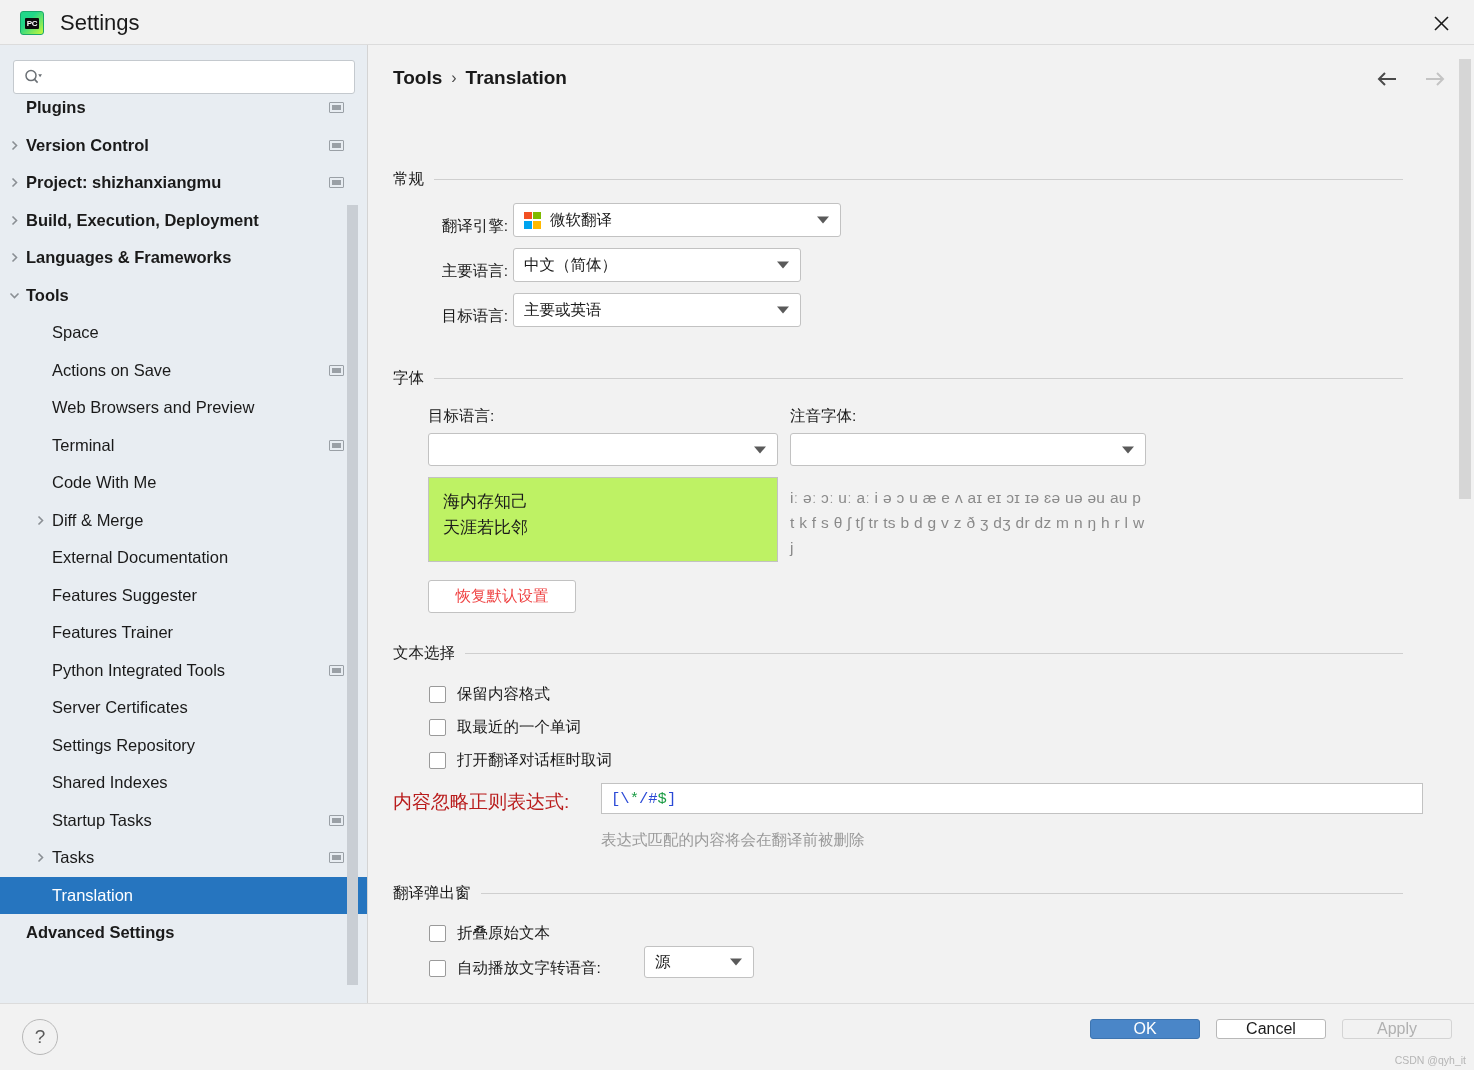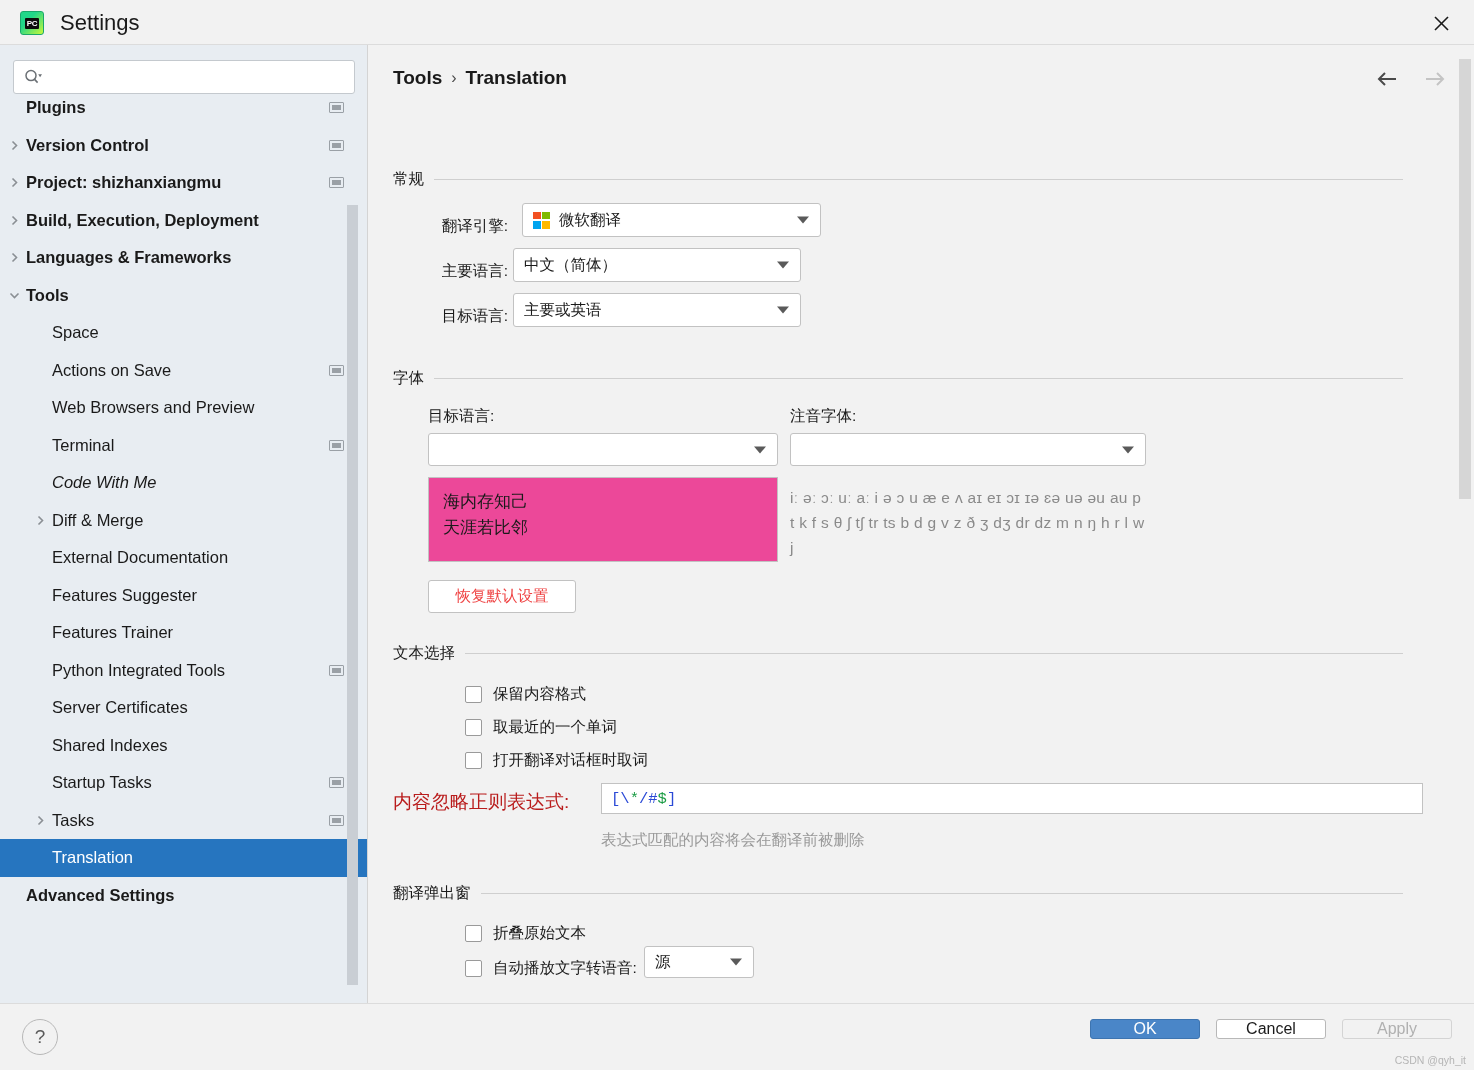--- a/index.html
+++ b/index.html
@@ -124,37 +124,37 @@
     border-right: 6.5px solid transparent; border-top: 7px solid #5a5a5a;
   }
   .ms-logo {
     width: 17px; height: 17px; display: grid;
     grid-template-columns: 1fr 1fr; grid-template-rows: 1fr 1fr; gap: 1.5px;
     margin-right: 9px; flex-shrink: 0;
   }
   .ms-logo i { display: block; }
 
   .preview-box {
-    position: absolute; background: #ec4899; border: 1px solid #c2c2c2;
+    position: absolute; background: #bef264; border: 1px solid #c2c2c2;
     padding: 11px 14px; overflow: hidden;
   }
   .preview-line { font-size: 17px; color: #1a1a1a; line-height: 1.55; }
 
   .phonetic {
     position: absolute; font-size: 15.5px; color: #8a8a8a;
     line-height: 1.62; width: 360px; letter-spacing: 0.3px;
   }
 
   .btn-default {
     position: absolute; background: #ffffff; border: 1px solid #c2c2c2;
     border-radius: 3px; display: flex; align-items: center; justify-content: center;
     font-size: 15.5px; color: #ef4444; cursor: pointer;
   }
 
-  .cb-row { position: absolute; display: flex; align-items: center; gap: 11px; margin-left: 36px; }
+  .cb-row { position: absolute; display: flex; align-items: center; gap: 11px; }
   .cb {
     width: 17px; height: 17px; border: 1px solid #9a9a9a;
     background: #ffffff; border-radius: 2px; cursor: pointer; flex-shrink: 0;
   }
   .cb-label { font-size: 15.5px; color: #1a1a1a; white-space: nowrap; }
 
   .regex-input {
     position: absolute; background: #ffffff; border: 1px solid #c2c2c2;
     display: flex; align-items: center; padding-left: 9px;
     font-family: "Liberation Mono", "DejaVu Sans Mono", monospace;
@@ -279,21 +279,21 @@
           <span class="badge"></span>
         </div>
         <div class="tree-row">
           <span class="tree-label" style="margin-left: 52px;">Web Browsers and Preview</span>
         </div>
         <div class="tree-row">
           <span class="tree-label" style="margin-left: 52px;">Terminal</span>
           <span class="badge"></span>
         </div>
         <div class="tree-row">
-          <span class="tree-label" style="margin-left: 52px; font-style: italic;">Code With Me</span>
+          <span class="tree-label" style="margin-left: 52px;">Code With Me</span>
         </div>
         <div class="tree-row">
           <span class="chev" style="left: 32px;">
             <svg width="13" height="13" viewBox="0 0 13 13">
               <polyline points="4.5,2.5 8.5,6.5 4.5,10.5" fill="none" stroke="#8a8f94" stroke-width="1.6"></polyline>
             </svg>
           </span>
           <span class="tree-label" style="margin-left: 52px;">Diff &amp; Merge</span>
         </div>
         <div class="tree-row">
@@ -304,20 +304,23 @@
         </div>
         <div class="tree-row">
           <span class="tree-label" style="margin-left: 52px;">Features Trainer</span>
         </div>
         <div class="tree-row">
           <span class="tree-label" style="margin-left: 52px;">Python Integrated Tools</span>
           <span class="badge"></span>
         </div>
         <div class="tree-row">
           <span class="tree-label" style="margin-left: 52px;">Server Certificates</span>
+        </div>
+        <div class="tree-row">
+          <span class="tree-label" style="margin-left: 52px;">Settings Repository</span>
         </div>
         <div class="tree-row">
           <span class="tree-label" style="margin-left: 52px;">Shared Indexes</span>
         </div>
         <div class="tree-row">
           <span class="tree-label" style="margin-left: 52px;">Startup Tasks</span>
           <span class="badge"></span>
         </div>
         <div class="tree-row">
           <span class="chev" style="left: 32px;">
@@ -360,21 +363,21 @@
         </svg>
       </span>
     </div>
 
     <div class="section-head" style="left:24px; top:124px;">
       <span class="section-title">常规</span>
       <span class="section-rule"></span>
     </div>
 
     <div class="field-label" style="left:24px; top:171px; width:115px;">翻译引擎:</div>
-    <div class="combo" style="left:153px; top:158px; width:299px; height:34px;">
+    <div class="combo" style="left:144px; top:158px; width:328px; height:34px;">
       <span class="ms-logo">
         <i style="background:#f25022"></i>
           <i style="background:#7fba00"></i>
         <i style="background:#00a4ef"></i>
           <i style="background:#ffb900"></i>
       </span>
       <span class="combo-val">微软翻译</span>
       <span class="combo-arrow"></span>
     </div>
 

